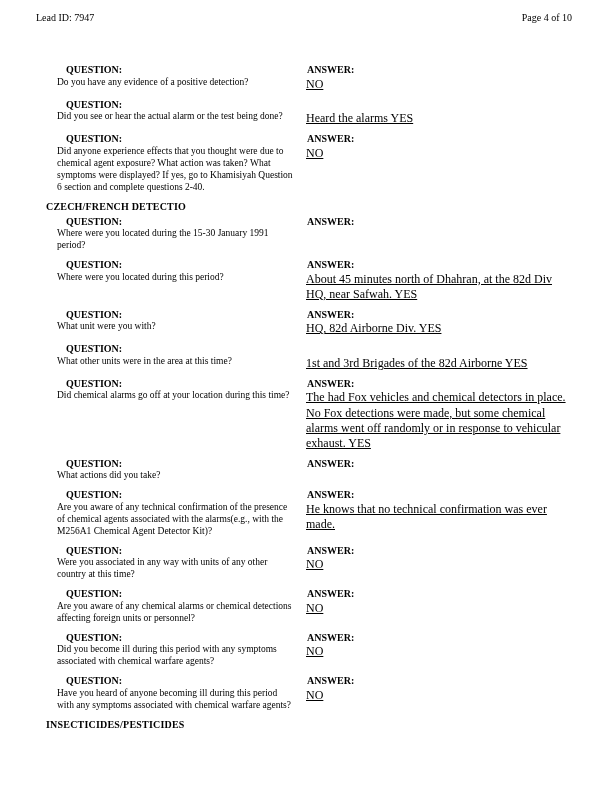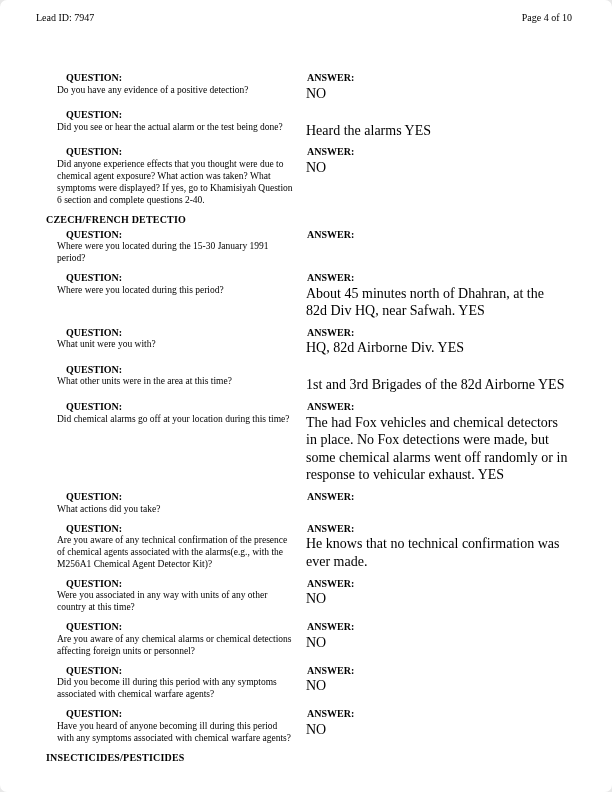--- a/index.html
+++ b/index.html
@@ -9,34 +9,33 @@
   }
   .page {
     position: relative;
     width: 612px;
     height: 792px;
     margin: 0 auto;
     background: #ffffff;
     font-family: "Liberation Serif", serif;
     color: #000000;
     overflow: hidden;
-    border-radius: 7px;
   }
   .page-header {
     position: absolute;
     top: 12px;
     left: 36px;
     right: 40px;
     display: flex;
     justify-content: space-between;
     font-size: 10px;
   }
   .content {
     position: absolute;
-    top: 72px;
+    top: 64px;
     left: 46px;
     width: 522px;
   }
   .qa-item {
     display: grid;
     grid-template-columns: 248px 1fr;
     column-gap: 8px;
     margin-bottom: 7px;
   }
   .q-label {
@@ -54,23 +53,24 @@
     line-height: 1.25;
   }
   .q-text {
     grid-column: 1; grid-row: 2;
     font-size: 9.5px;
     padding-left: 11px;
     line-height: 1.26;
   }
   .a-text {
     grid-column: 2; grid-row: 2;
-    font-size: 14px;
+    font-size: 12px;
     padding-left: 4px;
     line-height: 1.26;
+    text-decoration: underline;
   }
   .section-header {
     font-weight: bold;
     font-size: 10px;
     margin: 4px 0 4px 0;
     letter-spacing: 0.2px;
   }
 </style>
 </head>
 <body>

